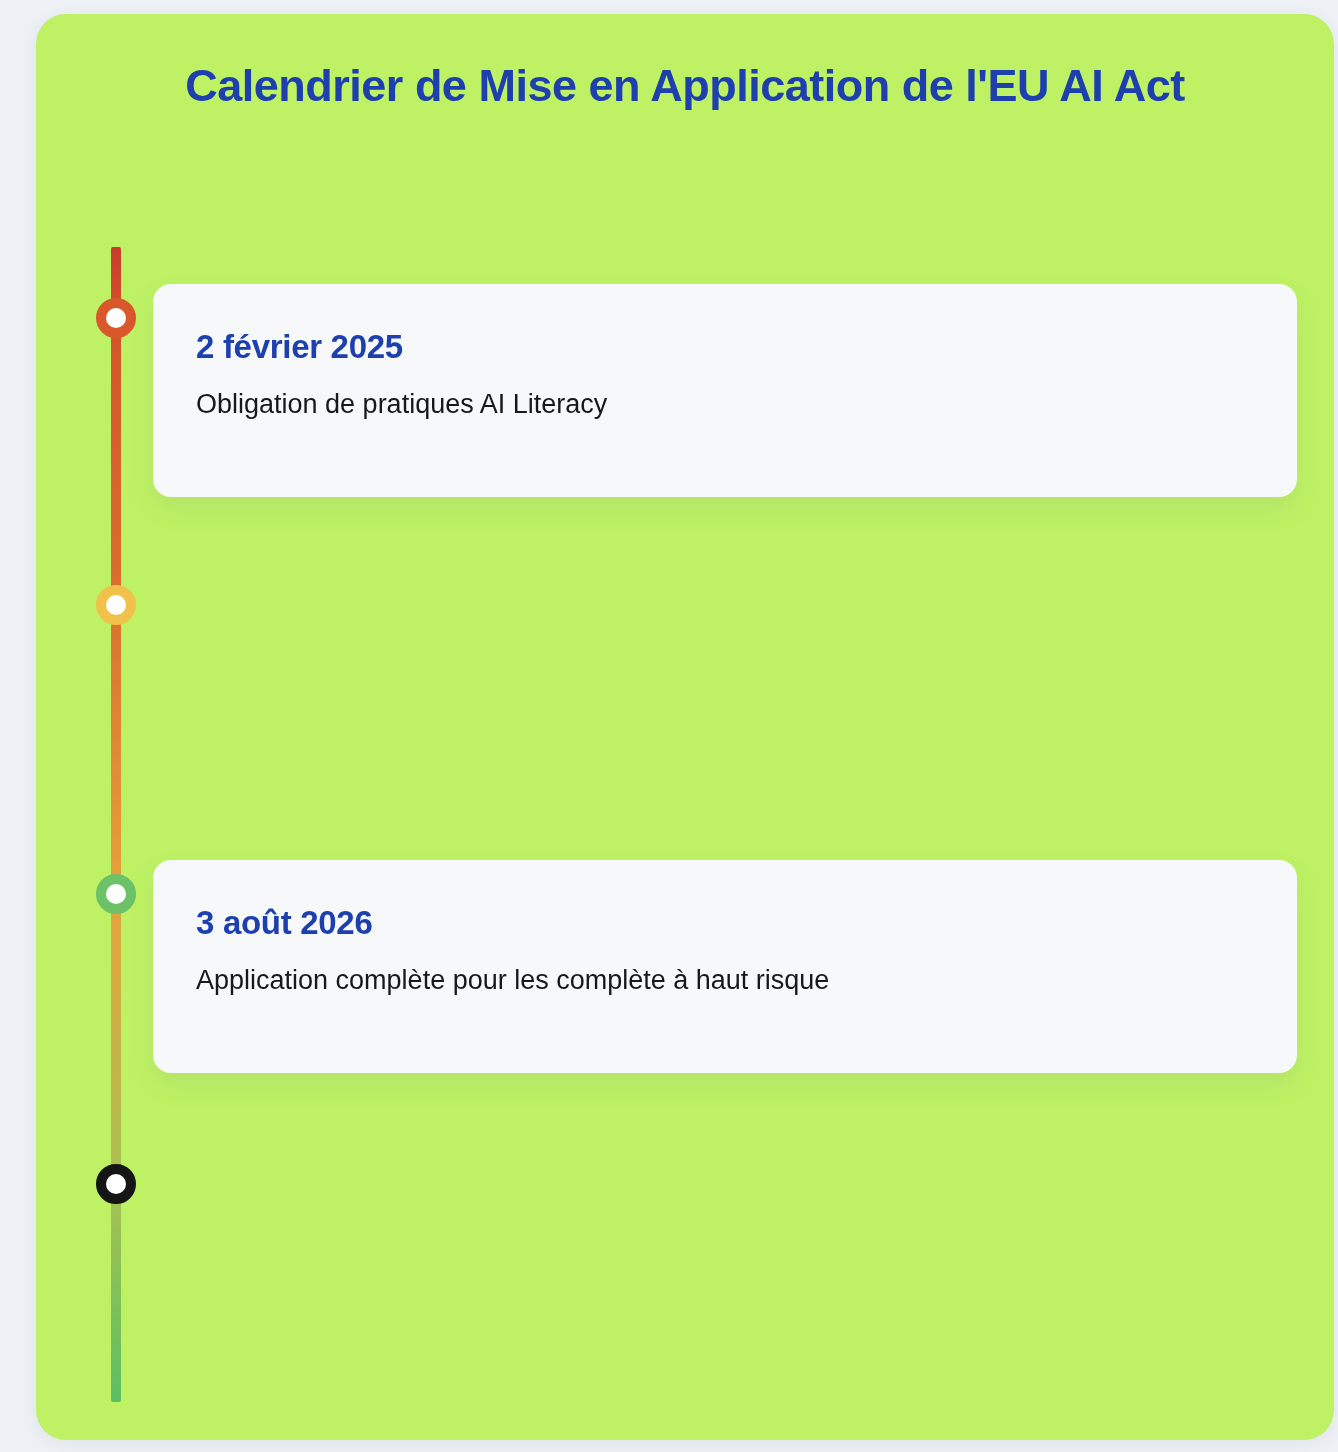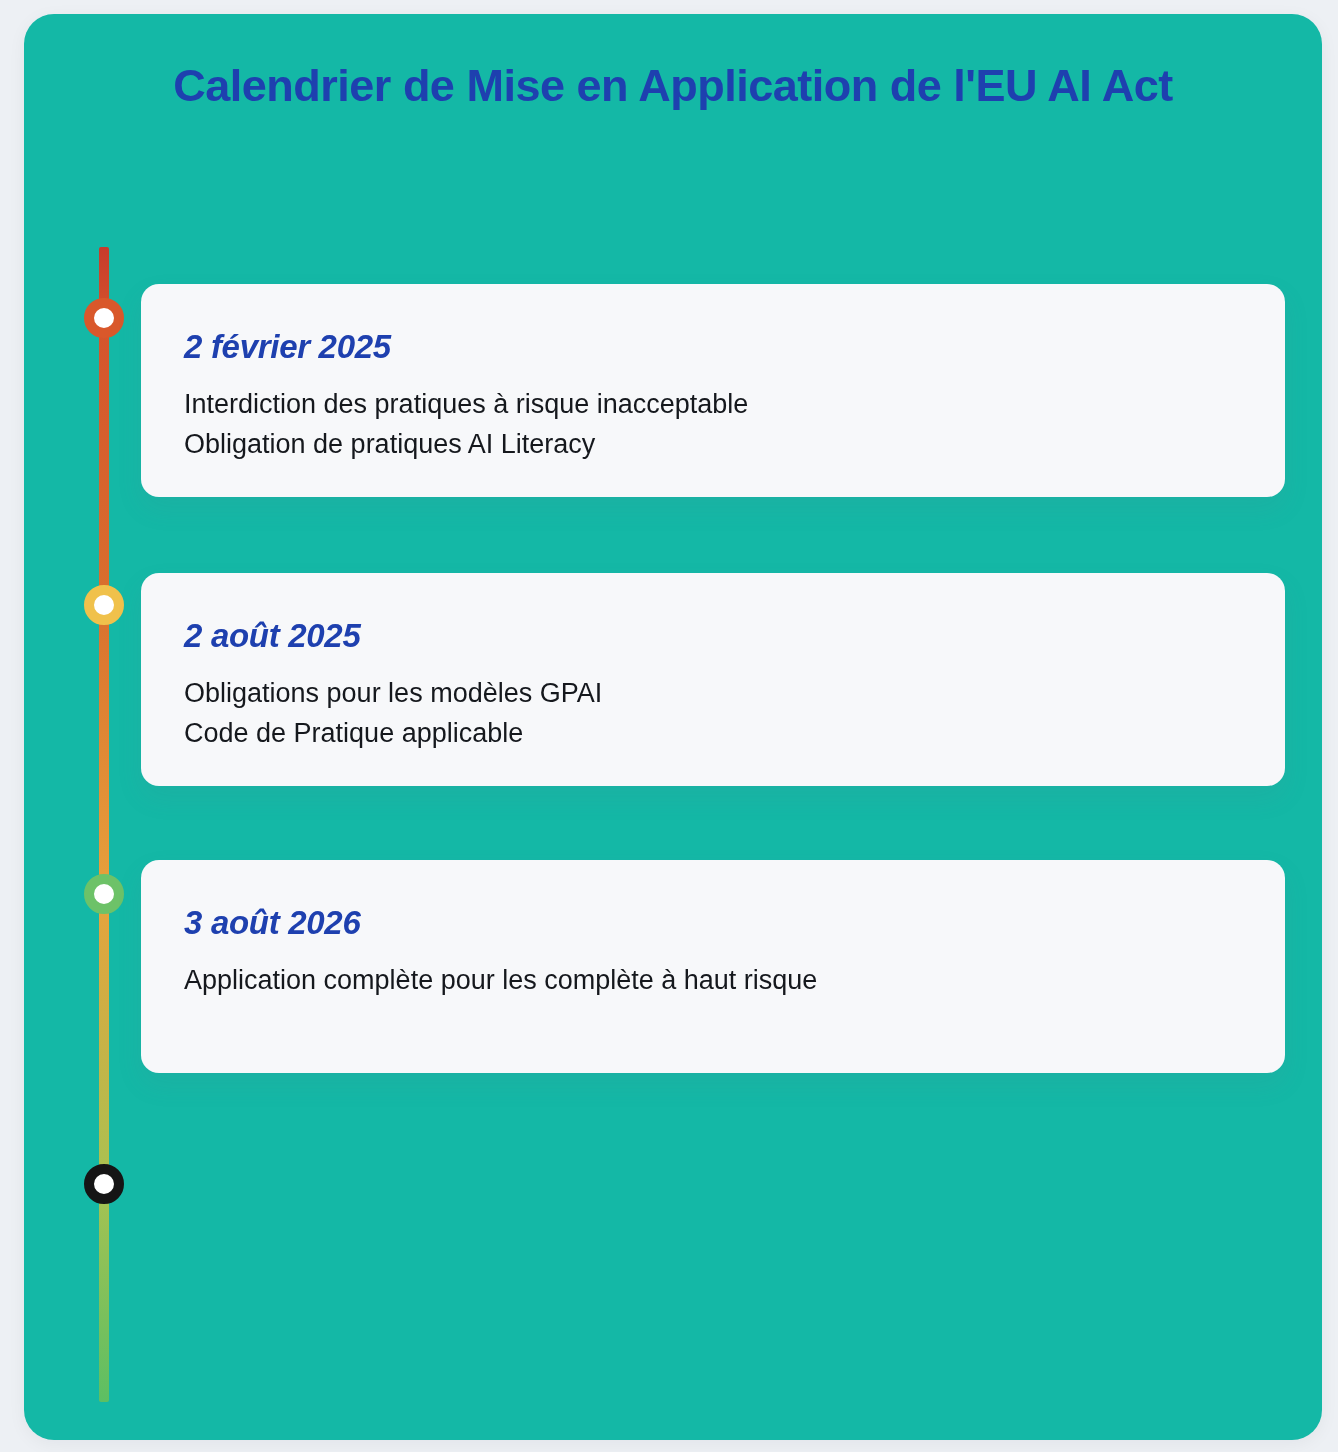--- a/index.html
+++ b/index.html
@@ -8,25 +8,25 @@
     width: 1338px;
     height: 1452px;
     background: #edf0f4;
     font-family: "Liberation Sans", "DejaVu Sans", sans-serif;
     position: relative;
     overflow: hidden;
   }
 
   .panel {
     position: absolute;
-    left: 24px;
+    left: 36px;
     top: 14px;
     width: 1298px;
     height: 1426px;
-    background: #14b8a6;
+    background: #bef264;
     border-radius: 30px;
     box-shadow: 0 4px 18px rgba(15, 23, 42, 0.05);
   }
 
   .title {
     position: absolute;
     top: 44px;
     left: 50%;
     transform: translateX(-50%);
     width: 1170px;
@@ -79,21 +79,20 @@
     padding: 44px 40px 0 43px;
     z-index: 2;
   }
 
   .tl-date {
     font-size: 33px;
     font-weight: 700;
     color: #1e40af;
     margin-bottom: 18px;
     letter-spacing: -0.3px;
-    font-style: italic;
   }
 
   .tl-text {
     font-size: 27px;
     line-height: 40px;
     color: #15181d;
   }
 </style>
 </head>
 <body>
@@ -104,29 +103,23 @@
 
   <div class="tl-line"></div>
 
   <div class="tl-marker" style="top: 284px; border-color: rgb(217, 88, 43);"></div>
   <div class="tl-marker" style="top: 571px; border-color: rgb(240, 193, 75);"></div>
   <div class="tl-marker" style="top: 860px; border-color: rgb(109, 194, 104);"></div>
   <div class="tl-marker" style="top: 1150px; border-color: rgb(21, 21, 21);"></div>
 
   <section class="tl-card" style="top:270px">
     <h2 class="tl-date">2 février 2025</h2>
-    <p class="tl-text">Interdiction des pratiques à risque inacceptable</p>
     <p class="tl-text">Obligation de pratiques AI Literacy</p>
   </section>
 
-  <section class="tl-card" style="top:559px">
-    <h2 class="tl-date">2 août 2025</h2>
-    <p class="tl-text">Obligations pour les modèles GPAI</p>
-    <p class="tl-text">Code de Pratique applicable</p>
-  </section>
 
   <section class="tl-card" style="top:846px">
     <h2 class="tl-date">3 août 2026</h2>
     <p class="tl-text">Application complète pour les complète à haut risque</p>
   </section>
 
 
 </div>
 
 </body></html>

